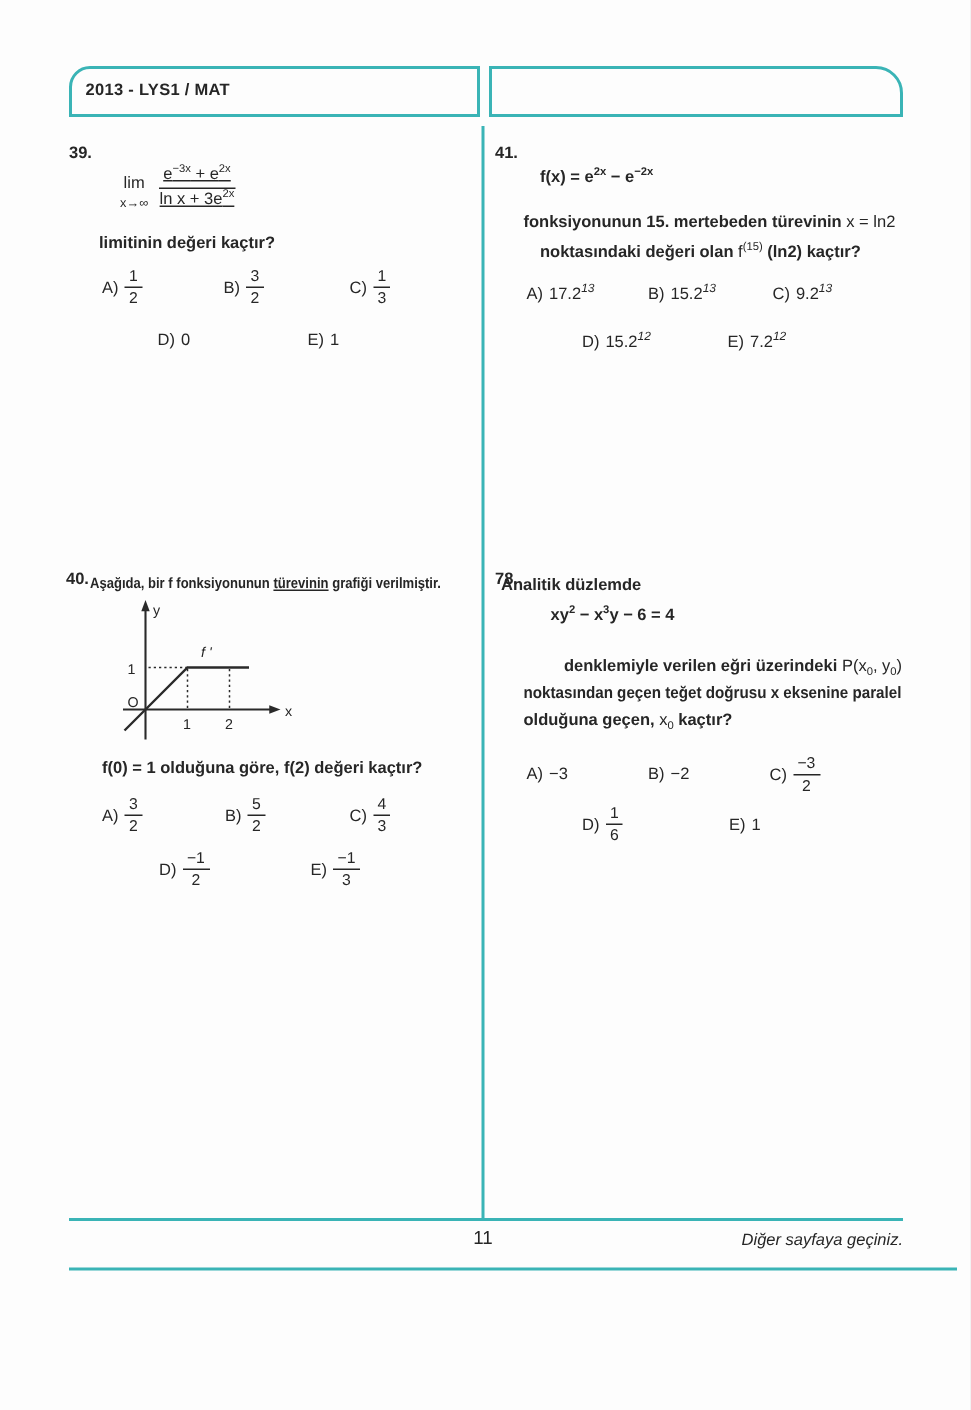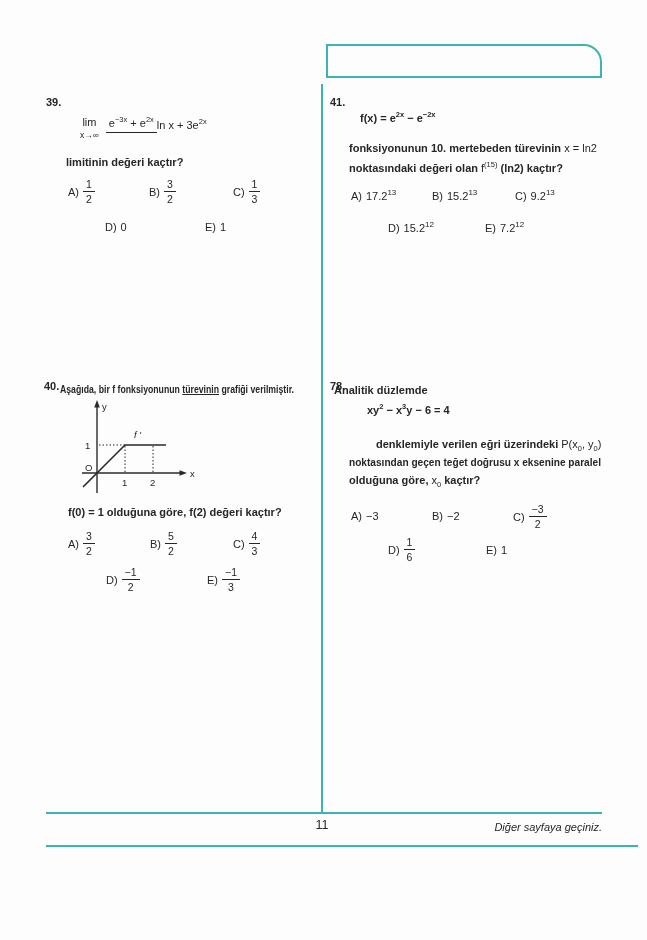--- a/index.html
+++ b/index.html
@@ -29,38 +29,41 @@
   .qline .math { font-weight:normal; }
   .formula { position:absolute; white-space:nowrap; font-weight:bold; font-size:11px; }
   sup { font-size:7.5px; line-height:0; }
   sub { font-size:7.5px; line-height:0; }
   .narrow87 { transform:scaleX(0.87); transform-origin:0 50%; font-size:10px; }
   .narrow92 { transform:scaleX(0.92); transform-origin:0 50%; }
   
   .limit-expr { position:absolute; display:flex; align-items:center; }
   .lim-block { text-align:center; font-size:11px; line-height:11px; margin-top:9px; margin-right:7px; }
   .lim-sub { display:block; font-size:8.5px; margin-top:2px; }
-  .bigfrac { display:inline-flex; flex-direction:row; align-items:center; font-size:11px; line-height:13px; }
+  .bigfrac { display:inline-flex; flex-direction:column; align-items:center; font-size:11px; line-height:13px;text-decoration:underline; }
   .bigfrac .fn { display:block; border-bottom:1px solid #262626; padding:0 3px 2px; }
   .bigfrac .fd { display:block; padding-top:1px;text-align:center; }
   
   .opt { position:absolute; display:flex; align-items:center; gap:4px; font-size:11px; white-space:nowrap; }
   .frac { display:inline-flex; flex-direction:column; align-items:center; line-height:12px; font-size:10.5px; }
   .frac .fn { border-bottom:1px solid #262626; padding:0 3px 1px; }
   .frac .fd { padding-top:1px; }
-  .opt sup { font-size:8px; }
+  .opt sup { font-size:8px;font-style:italic; }
   
   .graph-svg { position:absolute; }
   .graph-svg text { font-family:"Liberation Sans", sans-serif; font-size:9.5px; fill:#262626; }
 </style>
 </head>
 <body>
 
 <div class="page">
 
+  <div class="hdr-box hdr-left">
+    <span class="hdr-title">2013 - LYS1 / MAT</span>
+  </div>
   <div class="hdr-box hdr-right">
     <span class="hdr-title"></span>
   </div>
   <div class="col-divider"></div>
 
   <div class="q" style="left:46px; top:96px; width:272px;">
     <span class="qnum">39.</span>
     <div class="limit-expr" style="left:34px; top:12px;">
       <span class="lim-block">
         <span>lim</span>
@@ -99,22 +102,22 @@
     </span>
     <span class="opt" style="left:159px; top:125px;">
       <span>E)</span>
         <span>1</span>
     </span>
   </div>
 
   <div class="q" style="left:330px; top:96px; width:275px;">
     <span class="qnum">41.</span>
     <div class="formula" style="left:30px; top:16px;"><span>f(x) = e<sup>2x</sup></span><span> − e<sup>−2x</sup></span></div>
-    <div class="qline" style="left:19px; top:44px;"><span>fonksiyonunun 10. mertebeden türevinin </span><span class="math">x = ln2</span></div>
-    <div class="qline" style="left:19px; top:64px;"><span>noktasındaki değeri olan </span><span class="math">f<sup>(15)</sup></span><span> (ln2) kaçtır?</span></div>
+    <div class="qline" style="left:19px; top:44px;"><span>fonksiyonunun 15. mertebeden türevinin </span><span class="math">x = ln2</span></div>
+    <div class="qline" style="left:30px; top:64px;"><span>noktasındaki değeri olan </span><span class="math">f<sup>(15)</sup></span><span> (ln2) kaçtır?</span></div>
     <span class="opt" style="left:21px; top:94px;">
       <span>A)</span>
       <span><span>17.2</span><sup>13</sup></span>
     </span>
     <span class="opt" style="left:102px; top:94px;">
       <span>B)</span>
       <span><span>15.2</span><sup>13</sup></span>
     </span>
     <span class="opt" style="left:185px; top:94px;">
       <span>C)</span>
@@ -193,21 +196,21 @@
         </span>
     </span>
   </div>
 
   <div class="q" style="left:330px; top:380px; width:275px;">
     <span class="qnum">78.</span>
     <div class="qline" style="left:4px; top:2px;">Analitik düzlemde</div>
     <div class="formula" style="left:37px; top:24px;"><span>xy<sup>2</sup></span><span> − x<sup>3</sup></span><span>y − 6 = 4</span></div>
     <div class="qline" style="left:19px; top:56px;margin-left:27px;"><span>denklemiyle verilen eğri üzerindeki </span><span class="math">P(x<sub>0</sub></span><span class="math">, y<sub>0</sub></span><span class="math">)</span></div>
     <div class="qline narrow92" style="left:19px; top:74px;">noktasından geçen teğet doğrusu x eksenine paralel</div>
-    <div class="qline" style="left:19px; top:92px;"><span>olduğuna göre, </span><span class="math">x<sub>0</sub></span><span> kaçtır?</span></div>
+    <div class="qline" style="left:19px; top:92px;"><span>olduğuna geçen, </span><span class="math">x<sub>0</sub></span><span> kaçtır?</span></div>
     <span class="opt" style="left:21px; top:130px;">
       <span>A)</span>
         <span>−3</span>
     </span>
     <span class="opt" style="left:102px; top:130px;">
       <span>B)</span>
         <span>−2</span>
     </span>
     <span class="opt" style="left:183px; top:123px;">
       <span>C)</span>

